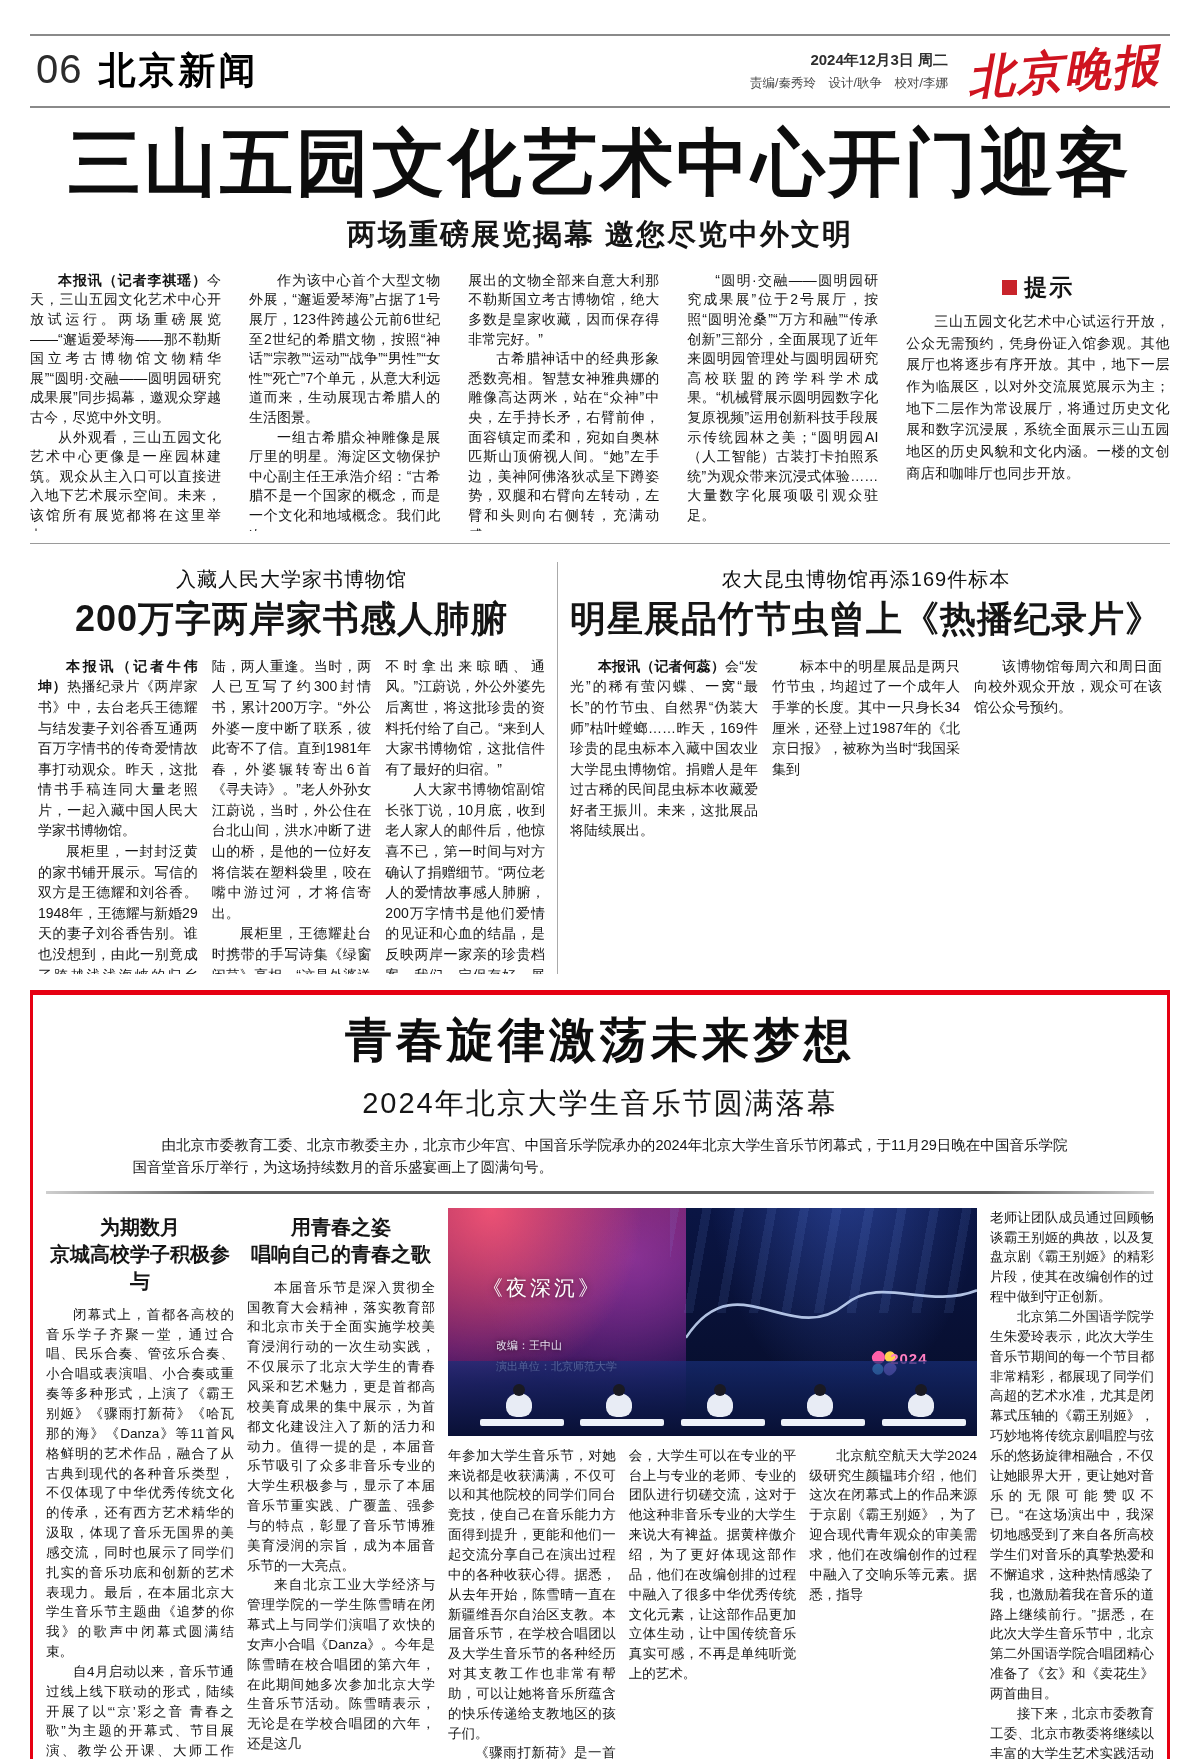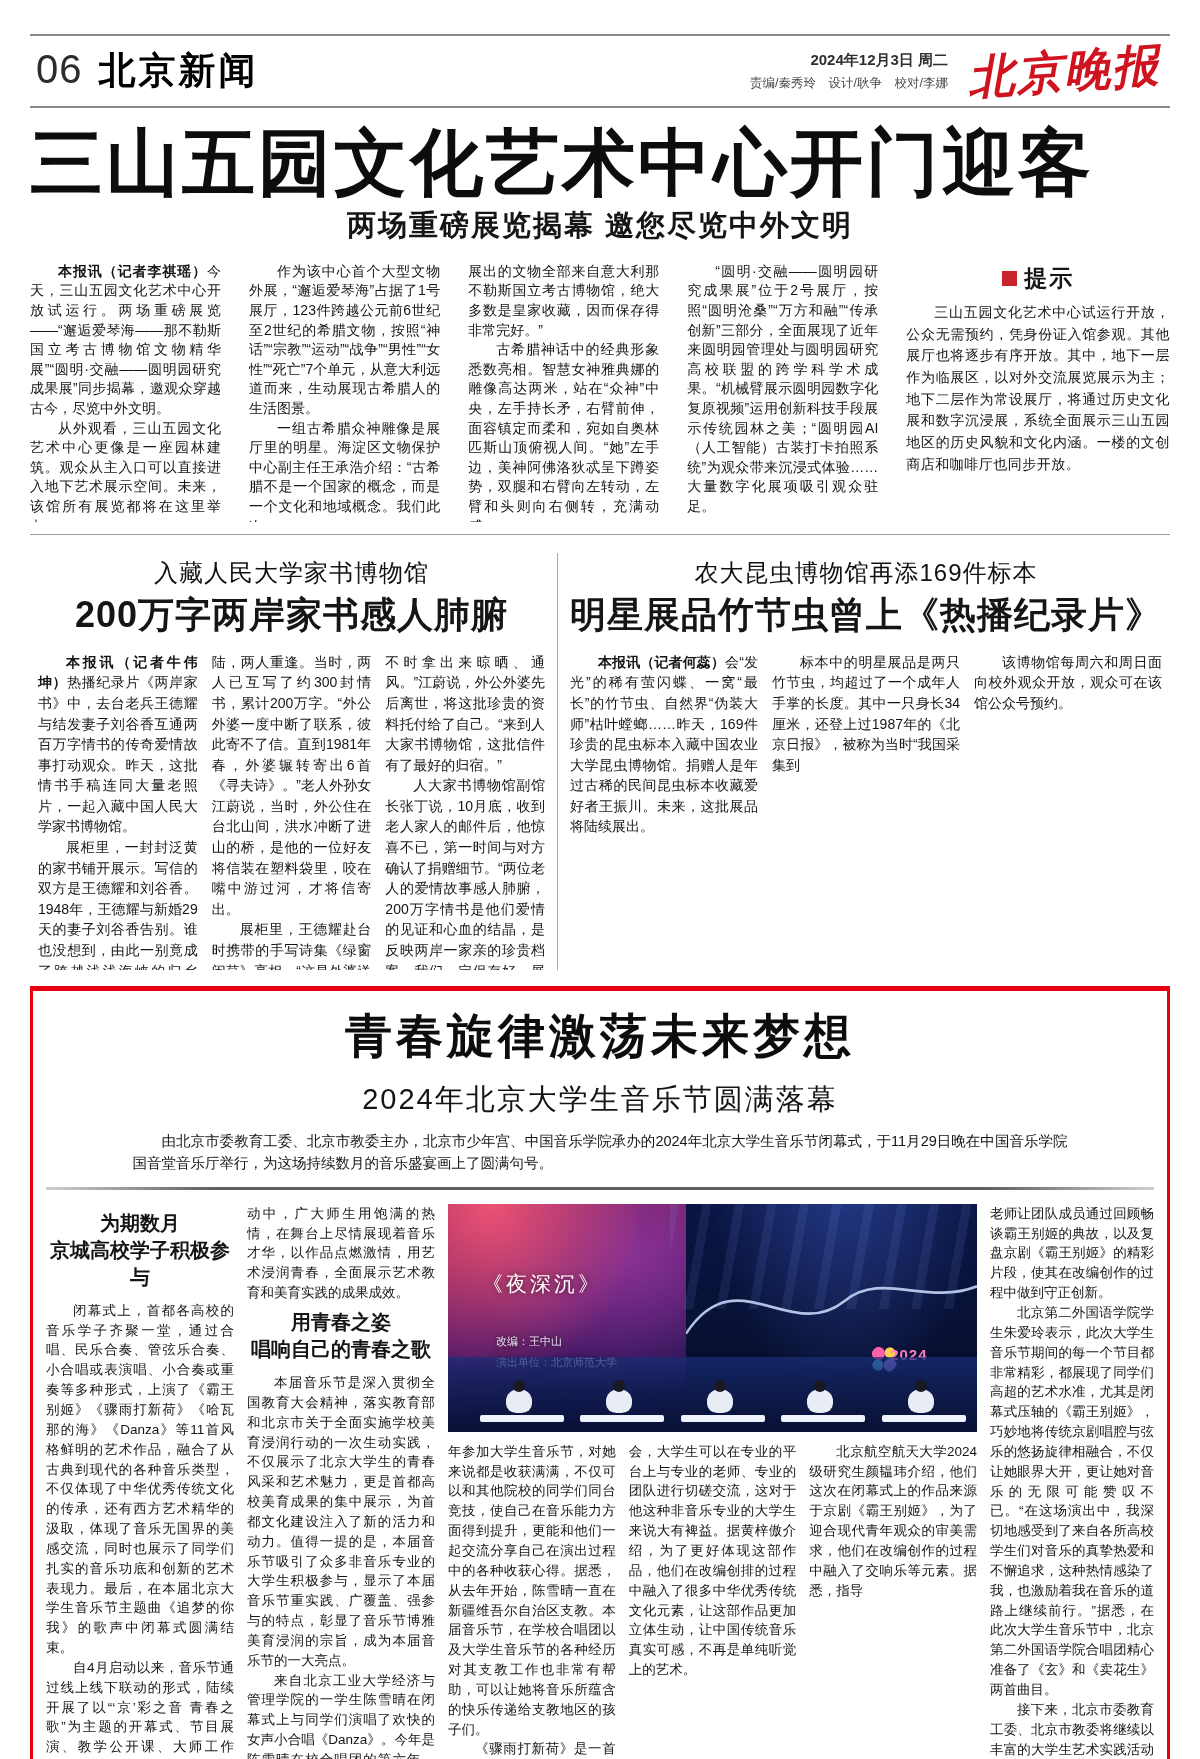--- a/index.html
+++ b/index.html
@@ -16,42 +16,42 @@
   .section-title { font-size:37px; font-weight:900; letter-spacing:3px; color:#000; }
   .hdr-right { display:flex; align-items:center; gap:20px; }
   .date-block { text-align:right; line-height:1.35; }
   .issue-date { font-size:15px; font-weight:700; color:#2e2e2e; }
   .credits { font-size:12.5px; color:#4a4a4a; margin-top:5px; }
   .masthead { font-family:"DejaVu Serif", serif; font-style:italic; font-weight:700;
               font-size:46px; color:#cf1420; transform:rotate(-4deg); letter-spacing:2px;
               line-height:1; padding-right:4px; }
 
   
-  .headline1 { font-size:73px; font-weight:900; text-align:left; letter-spacing:3px;
-               margin:16px 0 3px; line-height:1.08; white-space:nowrap; color:#0d0d0d; }
+  .headline1 { font-size:73px; font-weight:900; text-align:center; letter-spacing:3px;
+               margin:16px 0 12px; line-height:1.08; white-space:nowrap; color:#0d0d0d; }
   .subhead1 { font-size:29px; font-weight:700; text-align:center; margin:2px 0 16px; letter-spacing:2px; }
   .cols1 { display:flex; gap:28px; height:260px; overflow:hidden; }
   .col { flex:1; font-size:14px; line-height:1.4; text-align:justify; overflow:hidden; }
   p { text-indent:2em; }
   p.cont { text-indent:0; }
   .lead { font-weight:700; }
 
   
   .tipcol { flex:1.38; }
   .tip-title { text-align:center; font-size:23px; font-weight:900; margin-bottom:8px; letter-spacing:2px; }
   .tip-sq { display:inline-block; width:15px; height:15px; background:#c8242b; margin-right:7px; }
   .tip-body { font-family:"DejaVu Serif", serif; font-size:14px; line-height:1.55;
               letter-spacing:0.5px; text-align:justify; }
   .tip-body p { text-indent:2em; }
 
   
   .mid { display:flex; margin-top:12px; }
   .mid-art { flex:1; padding:0 8px; }
   .vline { width:1px; background:#aaa; margin:6px 4px 0; }
-  .kicker { text-align:center; font-size:24px; letter-spacing:1px; margin:10px 0 2px; color:#111; }
+  .kicker { text-align:center; font-size:20px; letter-spacing:1px; margin:10px 0 2px; color:#111; }
   .headline2 { text-align:center; font-size:36px; font-weight:900; margin:2px 0 12px;
                letter-spacing:1px; white-space:nowrap; }
   .cols2 { display:flex; gap:14px; height:318px; overflow:hidden; }
   .cols2 .col { font-size:14px; line-height:1.47; }
 
   
   .bigbox { border:3px solid #e60012; border-top-width:5px; margin-top:16px; padding:14px 13px 12px; }
   .headline3 { text-align:center; font-size:47px; font-weight:900; letter-spacing:4px; color:#0d0d0d; }
   .subhead3 { text-align:center; font-size:29px; font-weight:500; margin:12px 0 10px; letter-spacing:2px; }
   .intro { width:935px; margin:0 auto 12px; font-size:14.5px; line-height:1.55; text-align:justify; }
@@ -206,21 +206,20 @@
       <div class="bcol">
         <div class="bsub">
           <div>为期数月</div>
           <div>京城高校学子积极参与</div>
         </div>
         <p>闭幕式上，首都各高校的音乐学子齐聚一堂，通过合唱、民乐合奏、管弦乐合奏、小合唱或表演唱、小合奏或重奏等多种形式，上演了《霸王别姬》《骤雨打新荷》《哈瓦那的海》《Danza》等11首风格鲜明的艺术作品，融合了从古典到现代的各种音乐类型，不仅体现了中华优秀传统文化的传承，还有西方艺术精华的汲取，体现了音乐无国界的美感交流，同时也展示了同学们扎实的音乐功底和创新的艺术表现力。最后，在本届北京大学生音乐节主题曲《追梦的你我》的歌声中闭幕式圆满结束。</p>
         <p>自4月启动以来，音乐节通过线上线下联动的形式，陆续开展了以“‘京’彩之音 青春之歌”为主题的开幕式、节目展演、教学公开课、大师工作坊、优秀剧目观摩学习等多类别、多层次的教育活动，共吸引了来自全市51所高校的202个作品报名参与展演，参演人数近6000人。经过线上评审，24所高校的62个金奖作品进行了现场展演。在为期四天的现场展演活</p>
       </div>
 
       <div class="bcol">
-        <p class="cont">动中，广大师生用饱满的热情，在舞台上尽情展现着音乐才华，以作品点燃激情，用艺术浸润青春，全面展示艺术教育和美育实践的成果成效。</p>
         <div class="bsub">
           <div>用青春之姿</div>
           <div>唱响自己的青春之歌</div>
         </div>
         <p>本届音乐节是深入贯彻全国教育大会精神，落实教育部和北京市关于全面实施学校美育浸润行动的一次生动实践，不仅展示了北京大学生的青春风采和艺术魅力，更是首都高校美育成果的集中展示，为首都文化建设注入了新的活力和动力。值得一提的是，本届音乐节吸引了众多非音乐专业的大学生积极参与，显示了本届音乐节重实践、广覆盖、强参与的特点，彰显了音乐节博雅美育浸润的宗旨，成为本届音乐节的一大亮点。</p>
         <p>来自北京工业大学经济与管理学院的一学生陈雪晴在闭幕式上与同学们演唱了欢快的女声小合唱《Danza》。今年是陈雪晴在校合唱团的第六年，在此期间她多次参加北京大学生音乐节活动。陈雪晴表示，无论是在学校合唱团的六年，还是这几</p>
       </div>
 
       <div class="bmid">
         <div class="photo">

